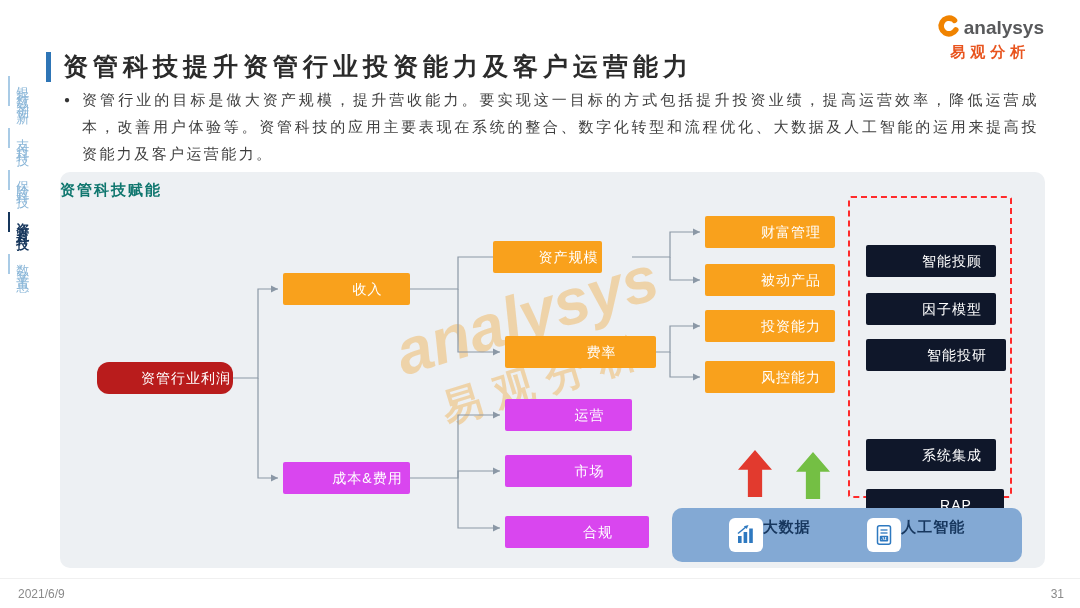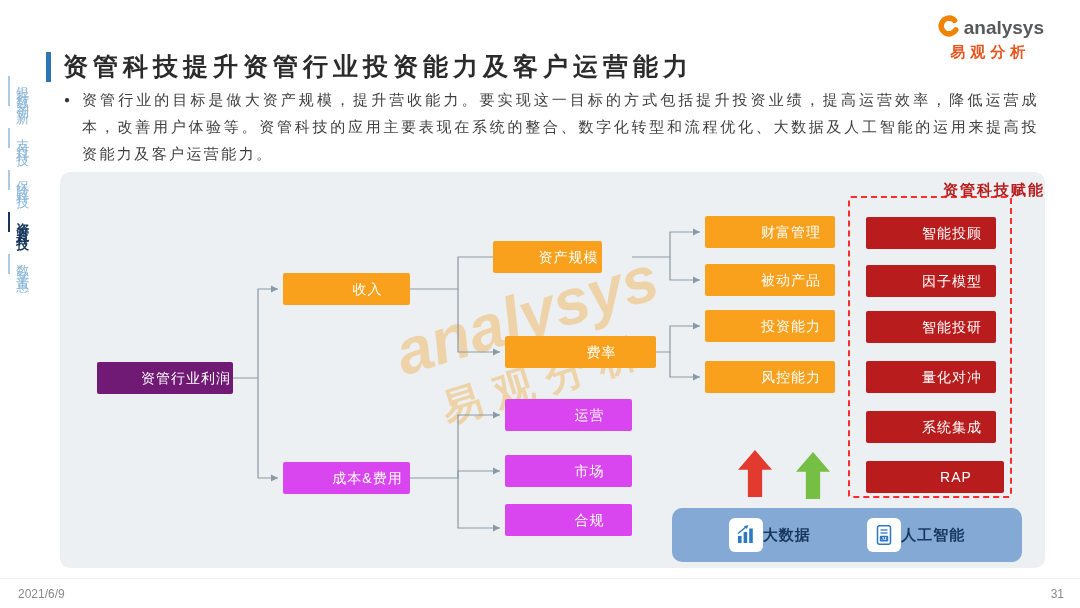--- a/index.html
+++ b/index.html
@@ -29,44 +29,44 @@
   .side-tab {
     writing-mode:vertical-lr; text-orientation:upright;
     font-size:13px; letter-spacing:5px; line-height:1.1;
     color:#8ab6d8; border-left:2px solid #a9cbe6; padding-left:5px;
   }
   .side-tab.active { color:#16365c; font-weight:bold; border-left-color:#16365c; }
 
   
   .panel { position:absolute; left:60px; top:172px; width:985px; height:396px;
            background:#edf0f3; border-radius:10px; }
-  .diagram-title { position:absolute; top:9px; left:0; width:100%; text-align:right;
-                   font-size:15px; font-weight:bold; color:#b91c1c; letter-spacing:2px; z-index:4; }
+  .diagram-title { position:absolute; top:9px; left:0; width:100%; text-align:left;
+                   font-size:15px; font-weight:bold; color:#0f766e; letter-spacing:2px; z-index:4; }
 
   .connectors { position:absolute; left:0; top:0; z-index:2; }
 
   .node { position:absolute; height:32px; line-height:32px; text-align:center;
           font-size:14px; color:#fff; border-radius:2px; letter-spacing:1px; z-index:3;padding-left:42px; }
-  .node.blue   { background:#701a75; }
+  .node.blue   { background:#b91c1c;border-radius:12px; }
   .node.orange { background:#f9a11c; }
   .node.gray   { background:#d946ef; }
-  .node.red    { background:#b91c1c; }
+  .node.red    { background:#0f172a;margin-top:28px; }
 
   .red-group { position:absolute; left:788px; top:24px; width:164px; height:302px;
                border:2px dashed #ff2a2a; border-radius:3px; z-index:2; }
 
   .up-arrow { position:absolute; width:34px; height:47px; z-index:3;
               clip-path:polygon(50% 0,100% 42%,71% 42%,71% 100%,29% 100%,29% 42%,0 42%); }
   .up-arrow.red   { left:678px; top:278px; background:#e23a2e; }
   .up-arrow.green { left:736px; top:280px; background:#74bf44; }
 
   .banner { position:absolute; left:612px; top:336px; width:350px; height:54px;
             background:#83a9d4; border-radius:10px; display:flex; align-items:center;
             justify-content:space-evenly; z-index:3; }
-  .banner-item { display:flex; align-items:center; gap:0;font-family:Liberation Serif, serif; }
+  .banner-item { display:flex; align-items:flex-start; gap:0;font-family:Liberation Serif, serif; }
   .banner-icon { width:34px; height:34px; background:#fff; border-radius:6px;
                  display:flex; align-items:center; justify-content:center; }
   .banner-label { font-size:15px; font-weight:bold; color:#17375e; letter-spacing:1px; }
 
   .watermark { position:absolute; left:255px; top:105px; width:440px; transform:rotate(-17deg);
                color:rgba(242,146,0,.30); text-align:center; pointer-events:none; z-index:1; }
   .wm1 { font-size:64px; font-weight:bold; font-style:italic; }
   .wm2 { font-size:40px; font-weight:bold; letter-spacing:14px; margin-top:2px; }
 
   
@@ -139,31 +139,30 @@
     </g>
   </svg>
 
   <div class="node blue" style="left:37px;top:190px;width:136px">资管行业利润</div>
   <div class="node orange" style="left:223px;top:101px;width:127px">收入</div>
   <div class="node gray" style="left:223px;top:290px;width:127px">成本&amp;费用</div>
   <div class="node orange" style="left:433px;top:69px;width:109px">资产规模</div>
   <div class="node orange" style="left:445px;top:164px;width:151px">费率</div>
   <div class="node gray" style="left:445px;top:227px;width:127px">运营</div>
   <div class="node gray" style="left:445px;top:283px;width:127px">市场</div>
-  <div class="node gray" style="left:445px;top:332px;width:127px">合规</div>
+  <div class="node gray" style="left:445px;top:344px;width:144px">合规</div>
   <div class="node orange" style="left:645px;top:44px;width:130px">财富管理</div>
   <div class="node orange" style="left:645px;top:92px;width:130px">被动产品</div>
   <div class="node orange" style="left:645px;top:138px;width:130px">投资能力</div>
   <div class="node orange" style="left:645px;top:189px;width:130px">风控能力</div>
 
   <div class="red-group"></div>
   <div class="node red" style="left:806px;top:45px;width:130px">智能投顾</div>
   <div class="node red" style="left:806px;top:93px;width:130px">因子模型</div>
-  <div class="node red" style="left:806px;top:139px;width:130px">智能投研</div>
-  <div class="node red" style="left:806px;top:189px;width:130px">量化对冲</div>
+  <div class="node red" style="left:806px;top:139px;width:140px">智能投研</div>
   <div class="node red" style="left:806px;top:239px;width:130px">系统集成</div>
   <div class="node red" style="left:806px;top:289px;width:138px">RAP</div>
 
   <div class="up-arrow red"></div>
   <div class="up-arrow green"></div>
 
   <div class="banner">
     <div class="banner-item">
       <span class="banner-icon">
         <svg width="22" height="22" viewBox="0 0 22 22">

